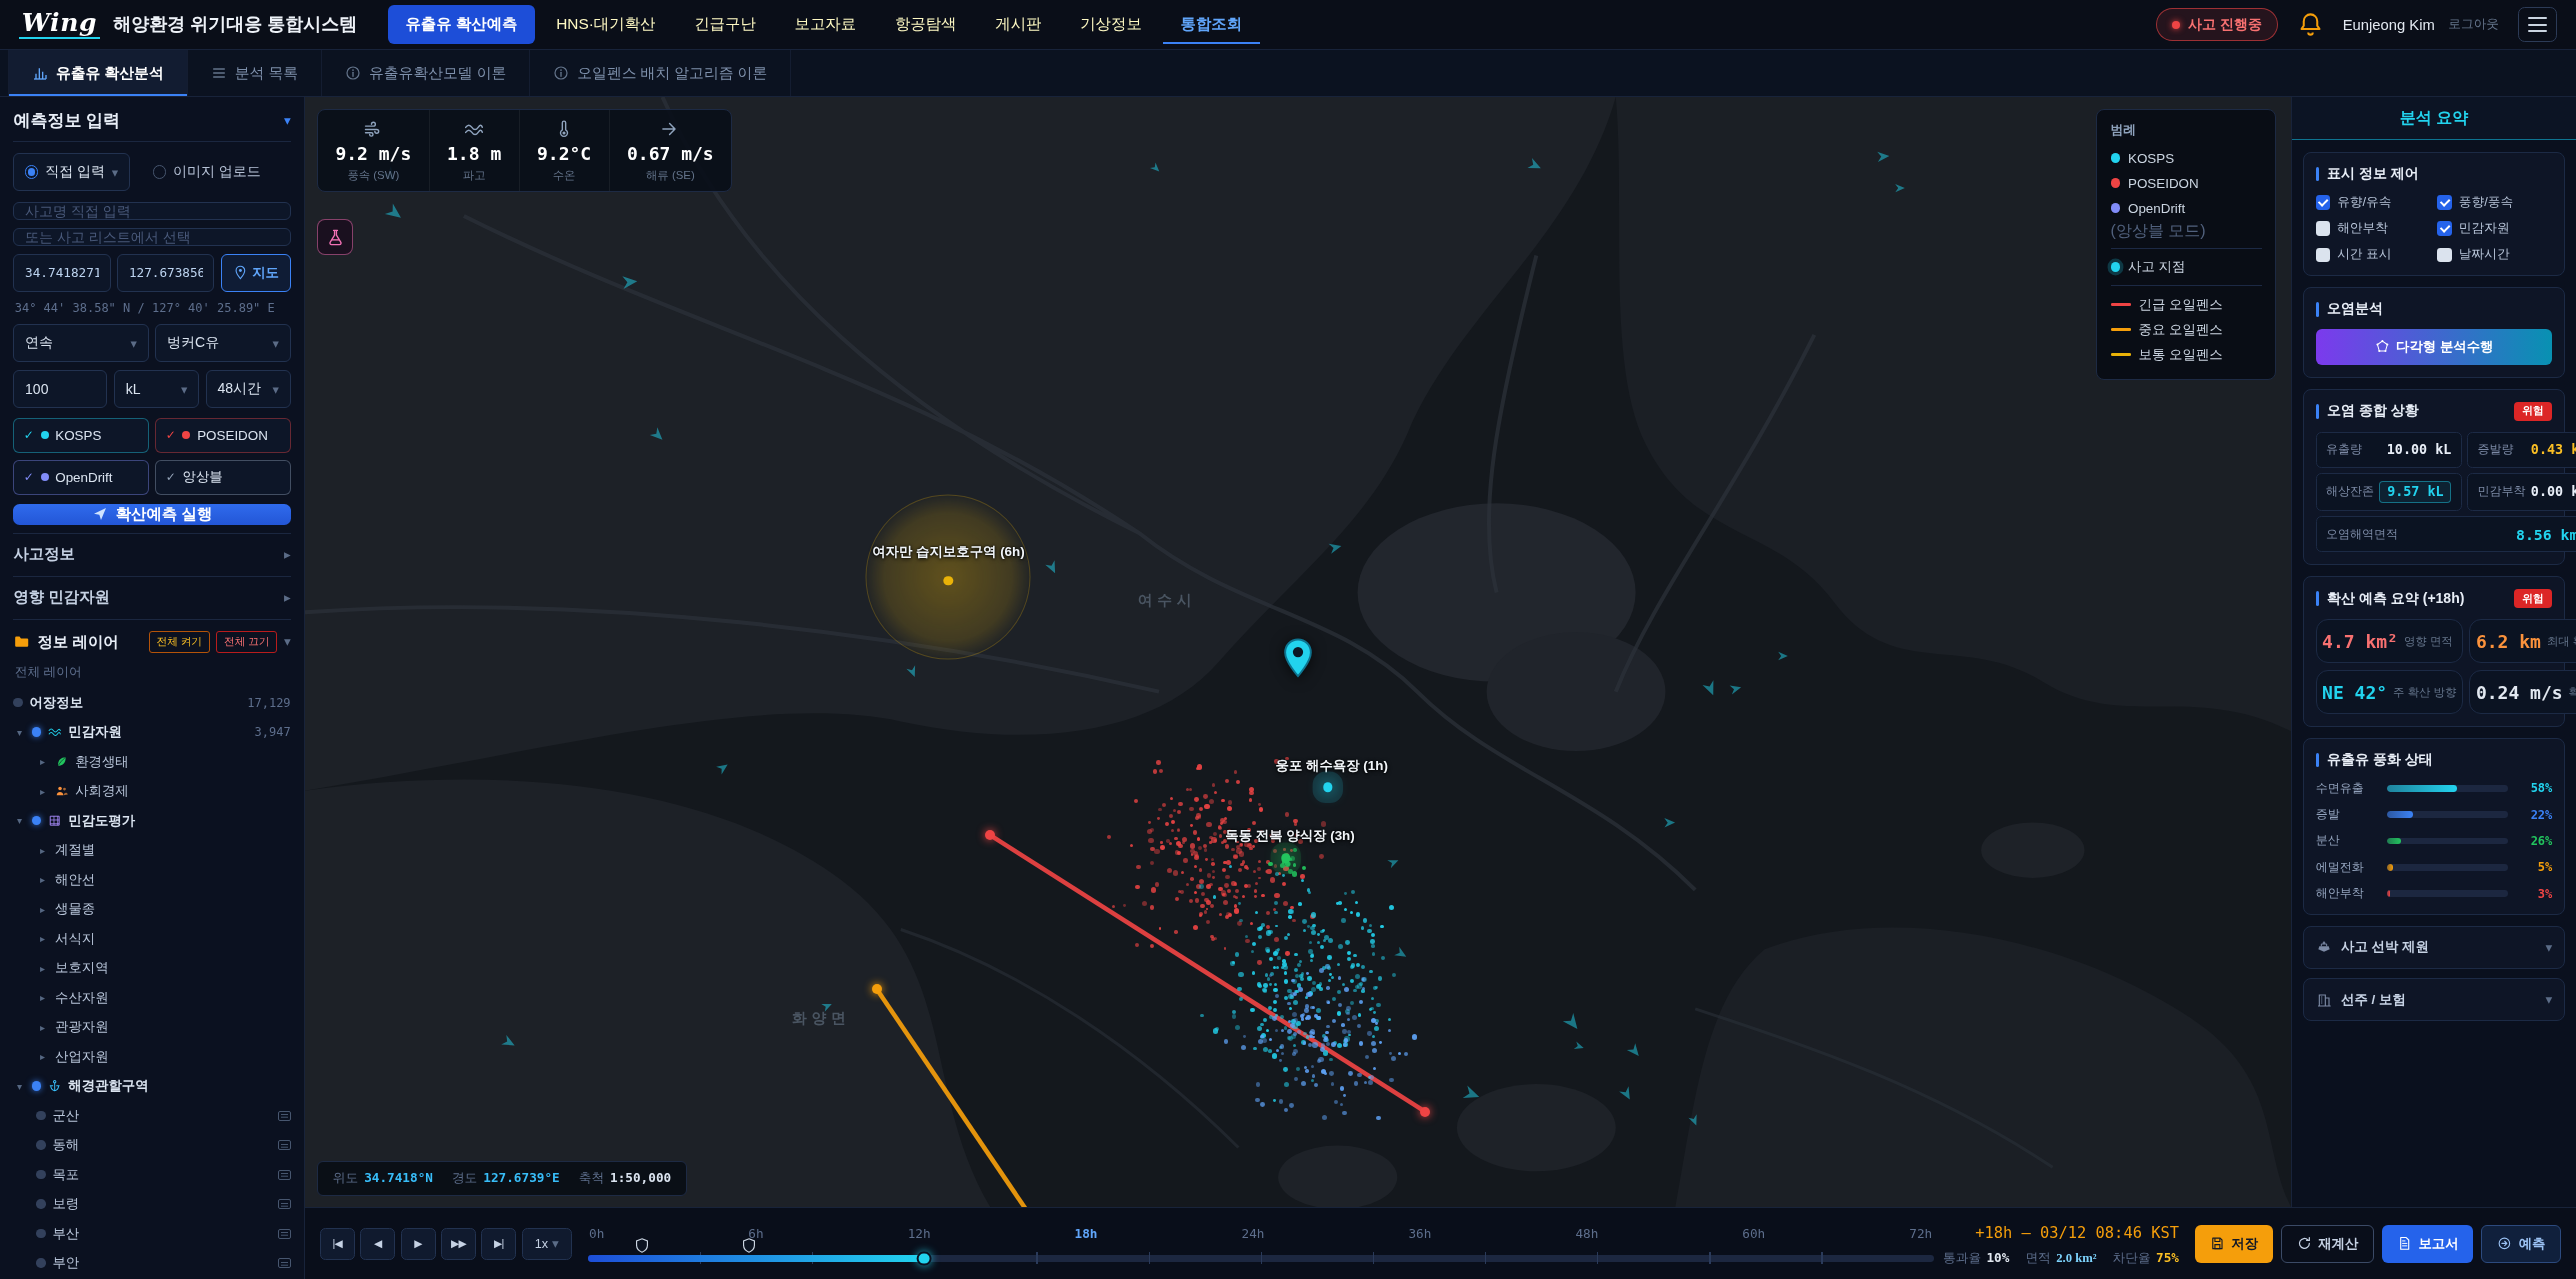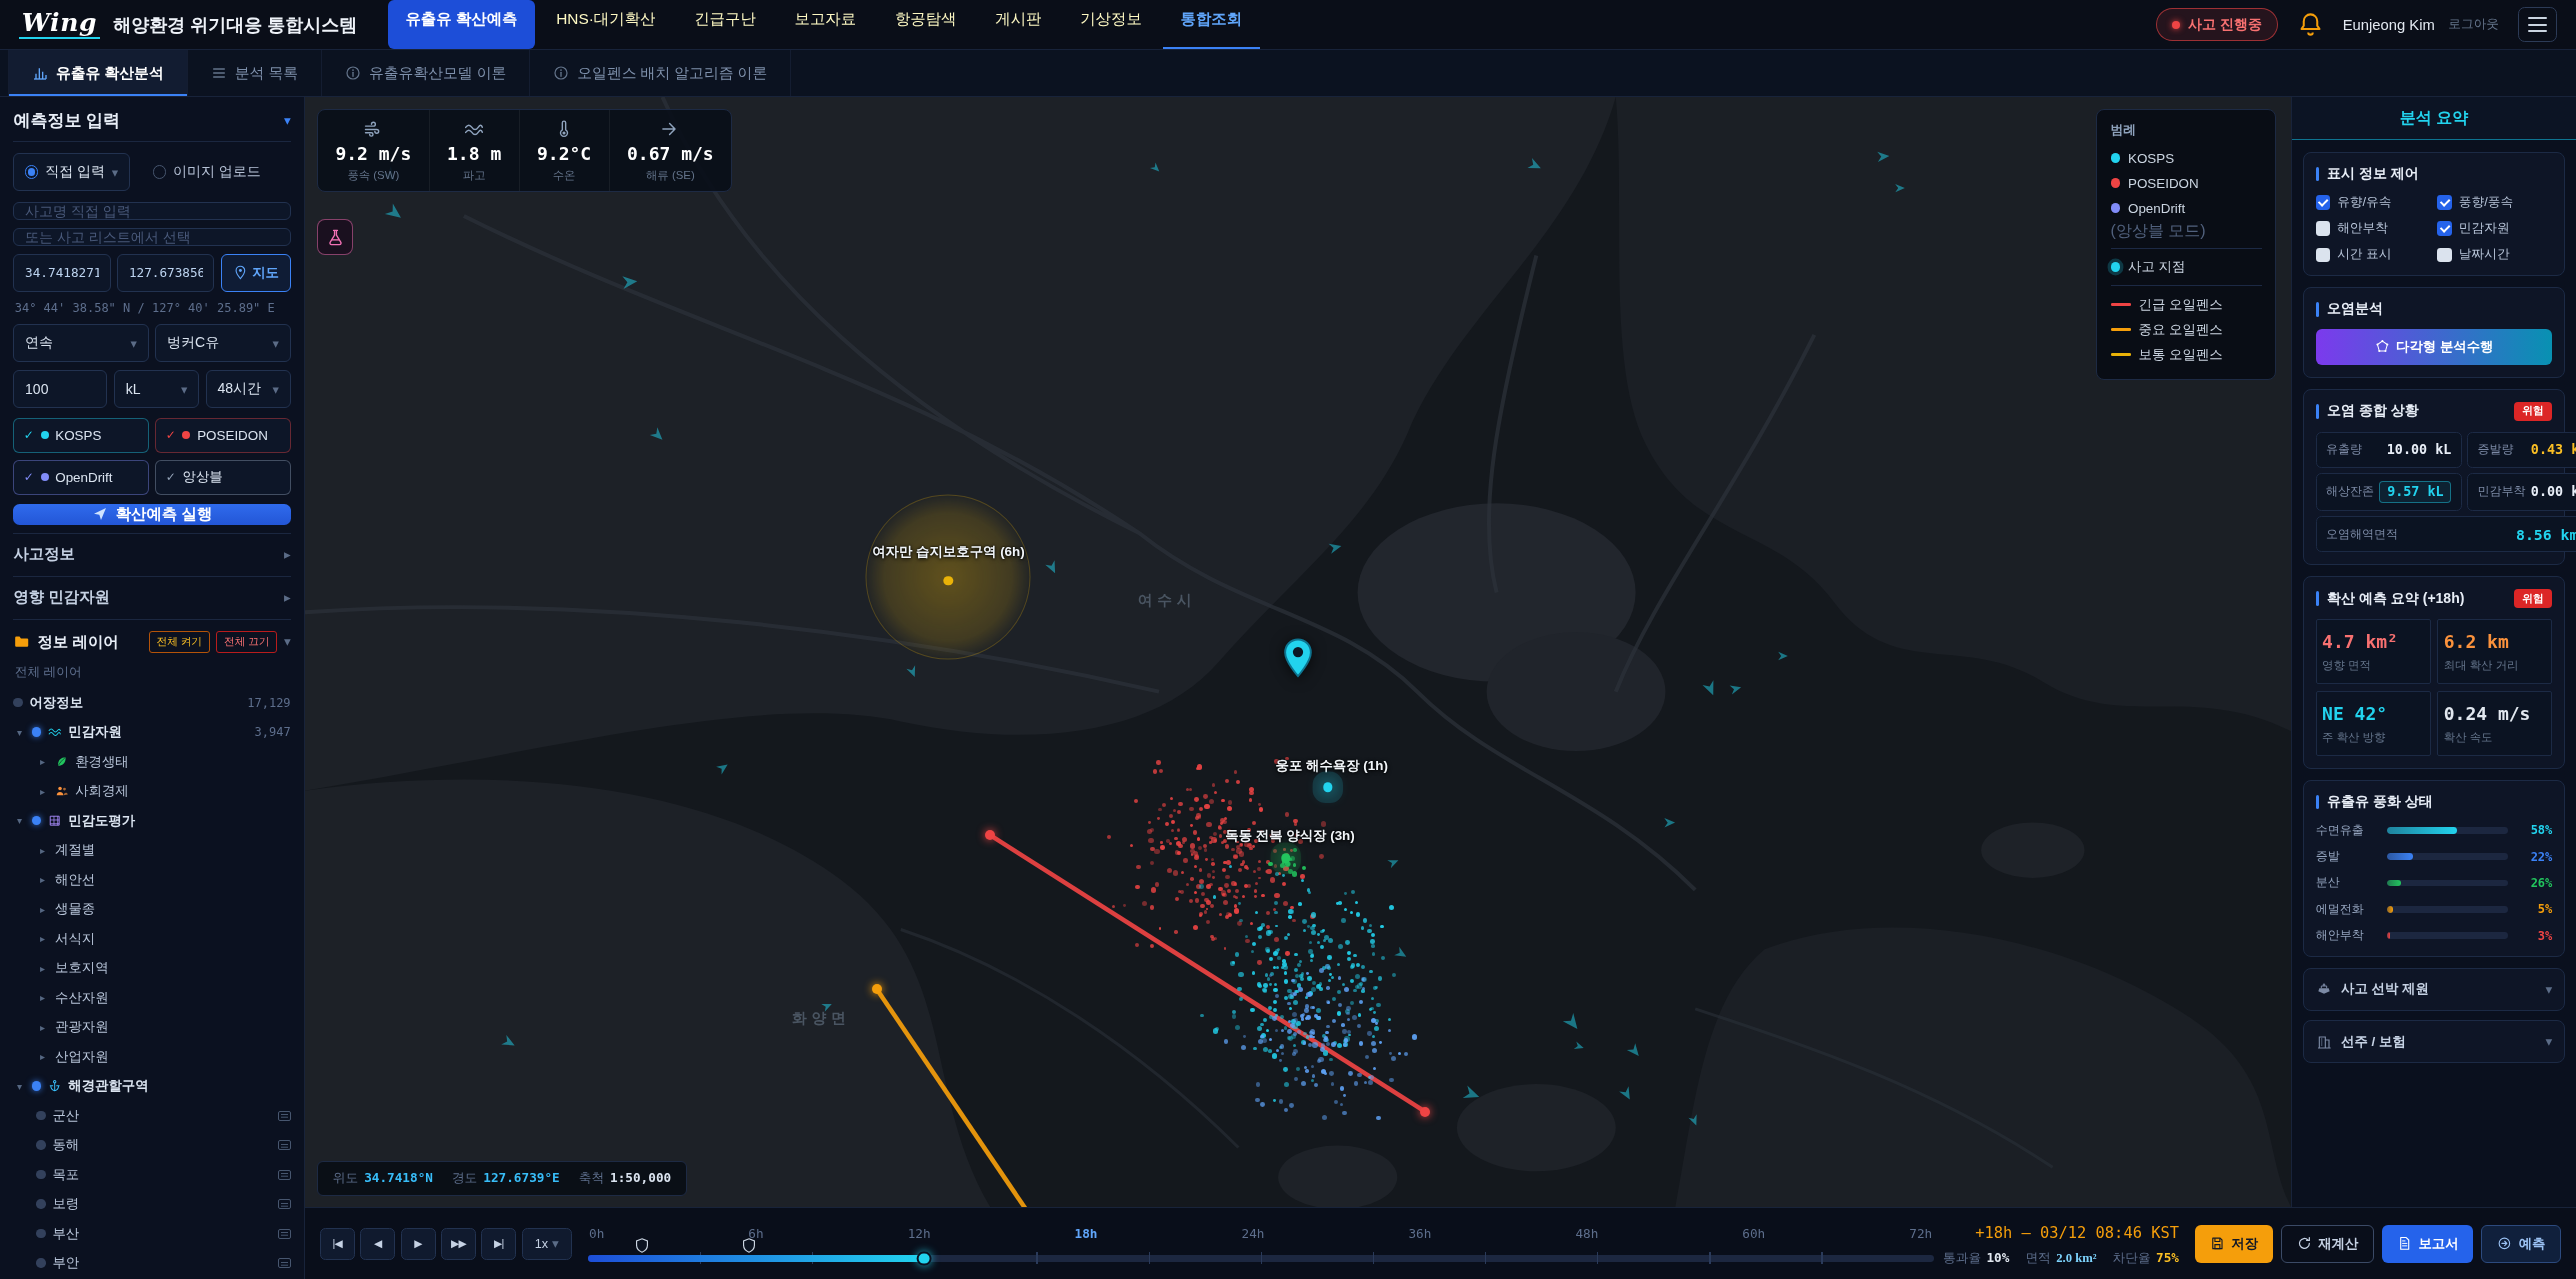--- a/index.html
+++ b/index.html
@@ -4,21 +4,21 @@
 <style>
 *{box-sizing:border-box;margin:0;padding:0}
 html,body{width:2576px;height:1279px;overflow:hidden;background:#070c16;color:#e2e8f0;
   font-family:"Liberation Sans","DejaVu Sans",sans-serif;}
 .mono{font-family:"DejaVu Sans Mono","Liberation Mono",monospace}
 .app{display:flex;flex-direction:column;width:100%;height:100%}
 .ic{display:inline-flex;flex-shrink:0}
 .ic svg{width:100%;height:100%;display:block}
 
 
-.topbar{height:50px;background:#0a0e18;border-bottom:0.7px solid #18233a;display:flex;padding:0 19px;gap:20px;flex-shrink:0}
+.topbar{height:50px;background:#0a0e18;border-bottom:0.7px solid #18233a;display:flex;align-items:center;padding:0 19px;gap:20px;flex-shrink:0}
 .brand{display:flex;align-items:center;gap:13.4px}
 .logo{font-family:"DejaVu Serif","Liberation Serif",serif;font-style:italic;font-weight:bold;font-size:25px;color:#fff;letter-spacing:0.7px;border-bottom:2px solid #22d3ee;padding:0 2.7px 1.3px;line-height:1.05}
 .brand-title{font-size:18px;font-weight:bold;color:#eef2f8;white-space:nowrap}
 .mainnav{display:flex;gap:4px;flex:1;margin-left:10.7px}
 .nav-item{font-size:15.4px;color:#fef9c3;padding:9.4px 17.4px;border-radius:6px;cursor:pointer;white-space:nowrap}
 .nav-item.active{background:#1d4ed8;color:#fff;font-weight:bold}
 .nav-item.accent{color:#60a5fa;font-weight:bold;border-bottom:2px solid #3b82f6;border-radius:0;padding-bottom:7.4px}
 .top-right{display:flex;align-items:center;gap:19px}
 .incident{display:flex;align-items:center;gap:8px;background:rgba(239,68,68,.12);border:0.7px solid rgba(239,68,68,.6);color:#f87171;font-size:14px;font-weight:bold;padding:6.7px 14.8px;border-radius:670px;white-space:nowrap}
 .inc-dot{width:8px;height:8px;border-radius:50%;background:#ef4444;box-shadow:0 0 6.7px #ef4444}
@@ -150,21 +150,21 @@
 .polybtn .ic{width:14.8px;height:14.8px}
 .ptable{display:grid;grid-template-columns:1fr 1fr;gap:5.4px}
 .pcell{background:#0b1322;border:0.7px solid #1c2a45;border-radius:5.4px;padding:6.7px 9.4px;display:flex;align-items:center;justify-content:space-between;min-height:36px;gap:5.4px}
 .pcell.full{grid-column:1/3}
 .plabel{font-size:12px;color:#7c8aa5;white-space:nowrap}
 .pval{font-size:13.4px;font-weight:bold;color:#e8eef7;font-family:"DejaVu Sans Mono",monospace;white-space:nowrap}
 .pval.orange{color:#fbbf24}
 .pval.cyan{color:#22d3ee;font-size:14.8px}
 .pval.boxed{color:#22d3ee;border:0.7px solid rgba(34,211,238,.45);background:rgba(34,211,238,.08);padding:2.7px 6.7px;border-radius:4px}
 .cards2{display:grid;grid-template-columns:1fr 1fr;gap:6.7px}
-.scard{background:#0b1322;border:0.7px solid #1c2a45;border-radius:2px;padding:10.7px 5.4px;display:flex;flex-direction:column;align-items:flex-start;gap:6px}
+.scard{background:#0b1322;border:0.7px solid #1c2a45;border-radius:12px;padding:10.7px 5.4px;display:flex;flex-direction:row;align-items:center;gap:6px}
 .scard .v{font-size:18px;font-weight:bold;font-family:"DejaVu Sans Mono",monospace;white-space:nowrap}
 .scard .l{font-size:11.4px;color:#64748b;white-space:nowrap}
 .wrow{display:flex;align-items:center;gap:8px;margin-bottom:9.4px}
 .wrow:last-child{margin-bottom:0}
 .wlabel{width:63px;font-size:12px;color:#93a3bd;flex-shrink:0}
 .wtrack{flex:1;height:6.7px;border-radius:3.4px;background:#1c2740;overflow:hidden}
 .wfill{height:100%;border-radius:3.4px}
 .wpct{width:36px;text-align:right;font-size:12px;font-weight:bold;font-family:"DejaVu Sans Mono",monospace}
 .rcol{background:#0e1526;border:0.7px solid #1c2a45;border-radius:8px;padding:0 12px;height:43px;display:flex;align-items:center;gap:9.4px;font-size:13.4px;font-weight:bold;color:#c6d2e4;cursor:pointer;margin-bottom:9.4px}
 .rcol:last-child{margin-bottom:0}

